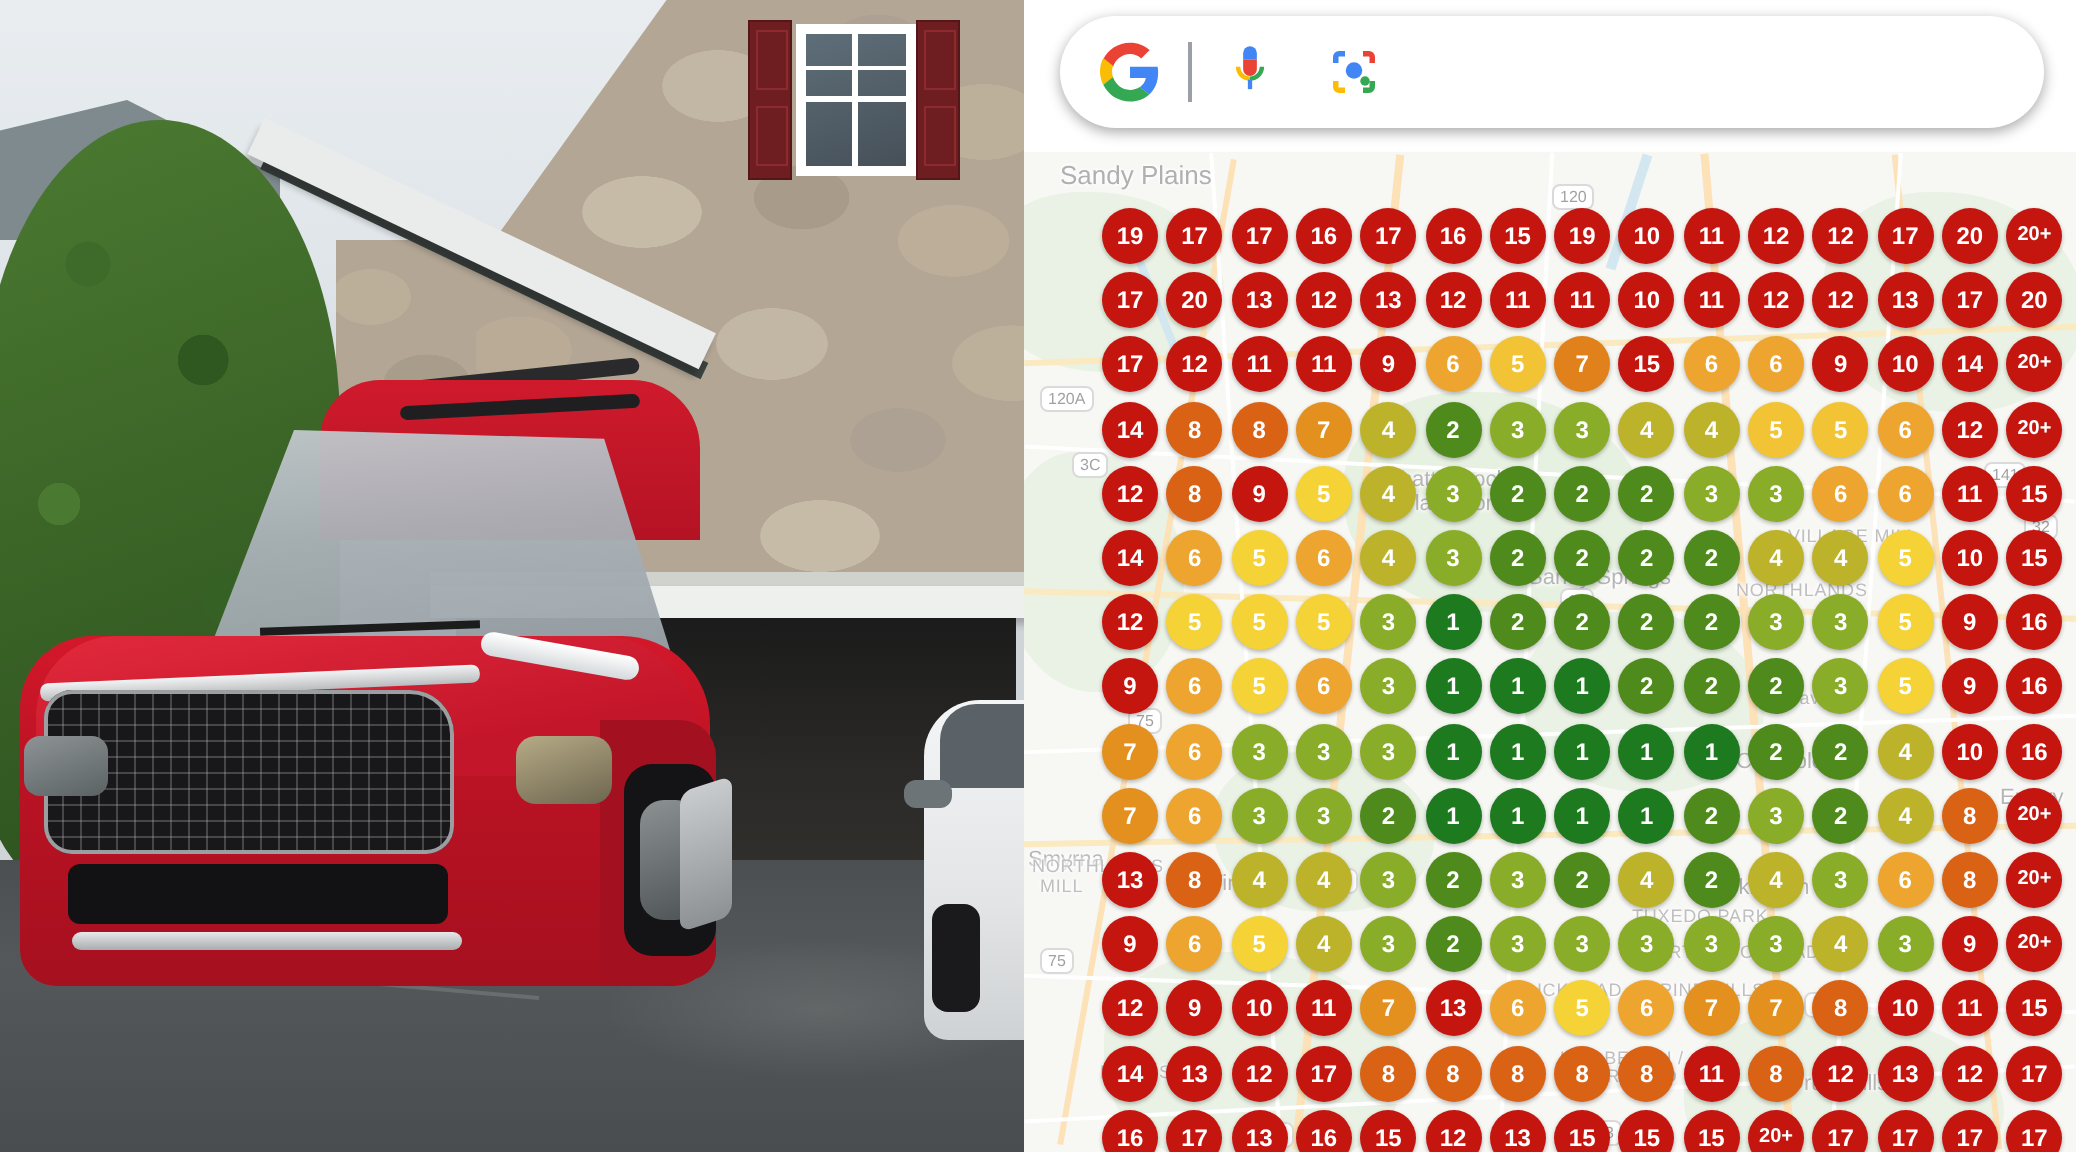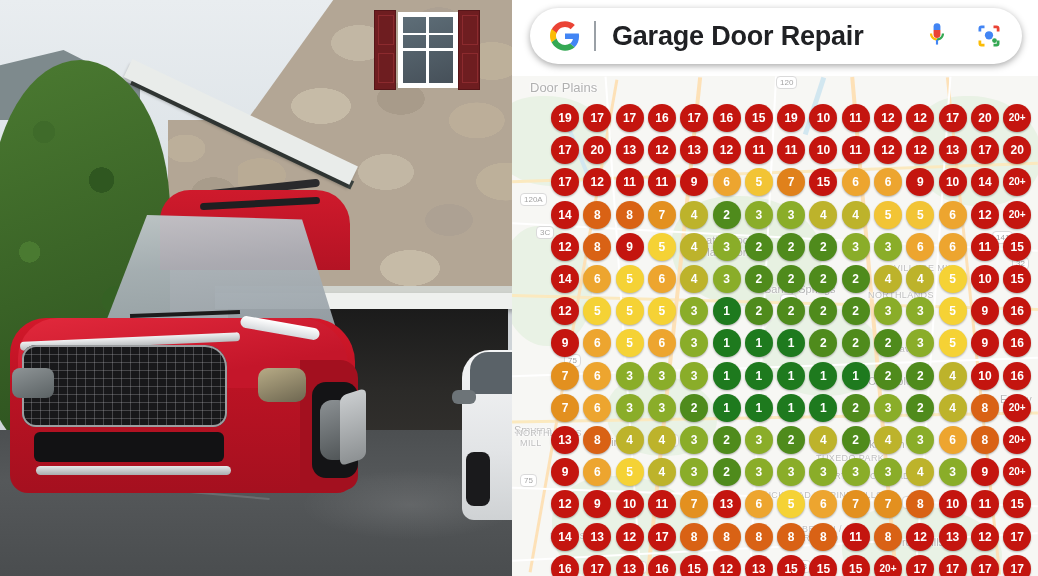--- a/index.html
+++ b/index.html
@@ -338,21 +338,21 @@
       <div class="road" style="left:0;top:160px;width:526px;height:2px;transform:rotate(3deg);"></div>
       <div class="road" style="left:0;top:290px;width:526px;height:2px;transform:rotate(-2deg);"></div>
       <div class="road" style="left:0;top:420px;width:526px;height:2px;transform:rotate(2deg);"></div>
       <div class="road" style="left:0;top:470px;width:526px;height:2px;transform:rotate(-3deg);"></div>
       <div class="road" style="left:250px;top:0;width:2px;height:500px;transform:rotate(3deg);"></div>
       <div class="road" style="left:110px;top:0;width:2px;height:500px;transform:rotate(-4deg);"></div>
       <div class="road" style="left:420px;top:0;width:2px;height:500px;transform:rotate(4deg);"></div>
     </div>
 
     <div id="map-labels">
-        <div class="map-label big" style="left: 18px; top: 4px;">Door Plains</div>
+        <div class="map-label big" style="left: 18px; top: 4px;">Sandy Plains</div>
         <div class="map-label " style="left: 2px; top: 310px; margin-top: 38px;">Smyrna</div>
         <div class="map-label " style="left: 92px; top: 360px;">Vinings</div>
         <div class="map-label " style="left: 180px; top: 158px;">Chattahoochee</div>
         <div class="map-label " style="left: 188px; top: 170px;">Plantation</div>
         <div class="map-label " style="left: 252px; top: 207px;">Sandy Springs</div>
         <div class="map-label " style="left: 334px; top: 362px;">Brookhaven</div>
         <div class="map-label " style="left: 356px; top: 299px;">Chamblee</div>
         <div class="map-label " style="left: 488px; top: 317px;">Embry</div>
         <div class="map-label caps" style="left: 372px; top: 268px;">Doraville</div>
         <div class="map-label caps" style="left: 382px; top: 187px;">VILLAGE MILL</div>
@@ -363,21 +363,21 @@
         <div class="map-label caps" style="left: 318px; top: 414px;">PINE HILLS</div>
         <div class="map-label caps" style="left: 268px; top: 448px;">LINDBERGH /</div>
         <div class="map-label caps" style="left: 276px; top: 457px;">MOROSGO</div>
         <div class="map-label " style="left: 382px; top: 460px;">Druid Hills</div>
         <div class="map-label caps" style="left: 38px; top: 455px;">RIVERSIDE</div>
         <div class="map-label caps" style="left: 4px; top: 352px;">NORTHLANDS</div>
         <div class="map-label caps" style="left: 8px; top: 362px;">MILL</div>
         <div class="map-label caps" style="left: 504px; top: 390px;">NO</div>
       </div>
     <div id="map-shields">
-        <div class="shield" style="left: 264px; top: 0;">120</div>
+        <div class="shield" style="left: 264px; top: 16px;">120</div>
         <div class="shield" style="left: 8px; top: 117px;">120A</div>
         <div class="shield" style="left: 24px; top: 150px;">3C</div>
         <div class="shield" style="left: 480px; top: 155px;">141</div>
         <div class="shield" style="left: 500px; top: 181px;">32</div>
         <div class="shield" style="left: 268px; top: 218px;">19</div>
         <div class="shield" style="left: 368px; top: 327px;">141</div>
         <div class="shield" style="left: 150px; top: 358px;">75</div>
         <div class="shield" style="left: 52px; top: 278px;">75</div>
         <div class="shield" style="left: 390px; top: 420px;">85</div>
         <div class="shield" style="left: 118px; top: 485px;">13</div>
@@ -617,21 +617,20 @@
   <div class="searchbar">
     <span class="g-logo">
       <svg viewBox="0 0 48 48" width="30" height="30">
         <path fill="#EA4335" d="M24 9.5c3.5 0 6.6 1.2 9 3.6l6.7-6.7C35.6 2.6 30.2.5 24 .5 14.6.5 6.5 5.9 2.6 13.8l7.8 6.1C12.3 13.9 17.6 9.5 24 9.5z"></path>
         <path fill="#4285F4" d="M46.5 24.5c0-1.6-.1-3.2-.4-4.7H24v9h12.7c-.6 3-2.3 5.6-4.9 7.3l7.6 5.9c4.5-4.1 7.1-10.2 7.1-17.5z"></path>
         <path fill="#FBBC05" d="M10.4 28.1c-.5-1.5-.8-3-.8-4.6s.3-3.1.8-4.6l-7.8-6.1C.9 16.1 0 19.9 0 23.5s.9 7.4 2.6 10.7l7.8-6.1z"></path>
         <path fill="#34A853" d="M24 47.5c6.2 0 11.5-2.1 15.4-5.6l-7.6-5.9c-2.1 1.4-4.8 2.3-7.8 2.3-6.4 0-11.7-4.4-13.6-10.3l-7.8 6.1C6.5 42.1 14.6 47.5 24 47.5z"></path>
       </svg>
     </span>
     <span class="divider"></span>
-    <span class="query">Garage Door Repair</span>
     <span class="mic">
       <svg viewBox="0 0 24 28" width="26" height="30">
         <path fill="#4285F4" d="M12 2a3.2 3.2 0 0 1 3.2 3.2v3.1H8.8V5.2A3.2 3.2 0 0 1 12 2z"></path>
         <path fill="#EA4335" d="M8.8 8.3h6.4v4.4a3.2 3.2 0 0 1-6.4 0V8.3z"></path>
         <path fill="#FBBC05" d="M5.4 11.6h2.1c0 2.5 2 4.5 4.5 4.5v2.1c-3.6 0-6.6-2.9-6.6-6.6z"></path>
         <path fill="#34A853" d="M16.5 11.6h2.1c0 3.7-3 6.6-6.6 6.6v-2.1c2.5 0 4.5-2 4.5-4.5z"></path>
         <rect x="11" y="17.6" width="2" height="4.4" fill="#4285F4"></rect>
       </svg>
     </span>
     <span class="lens">

